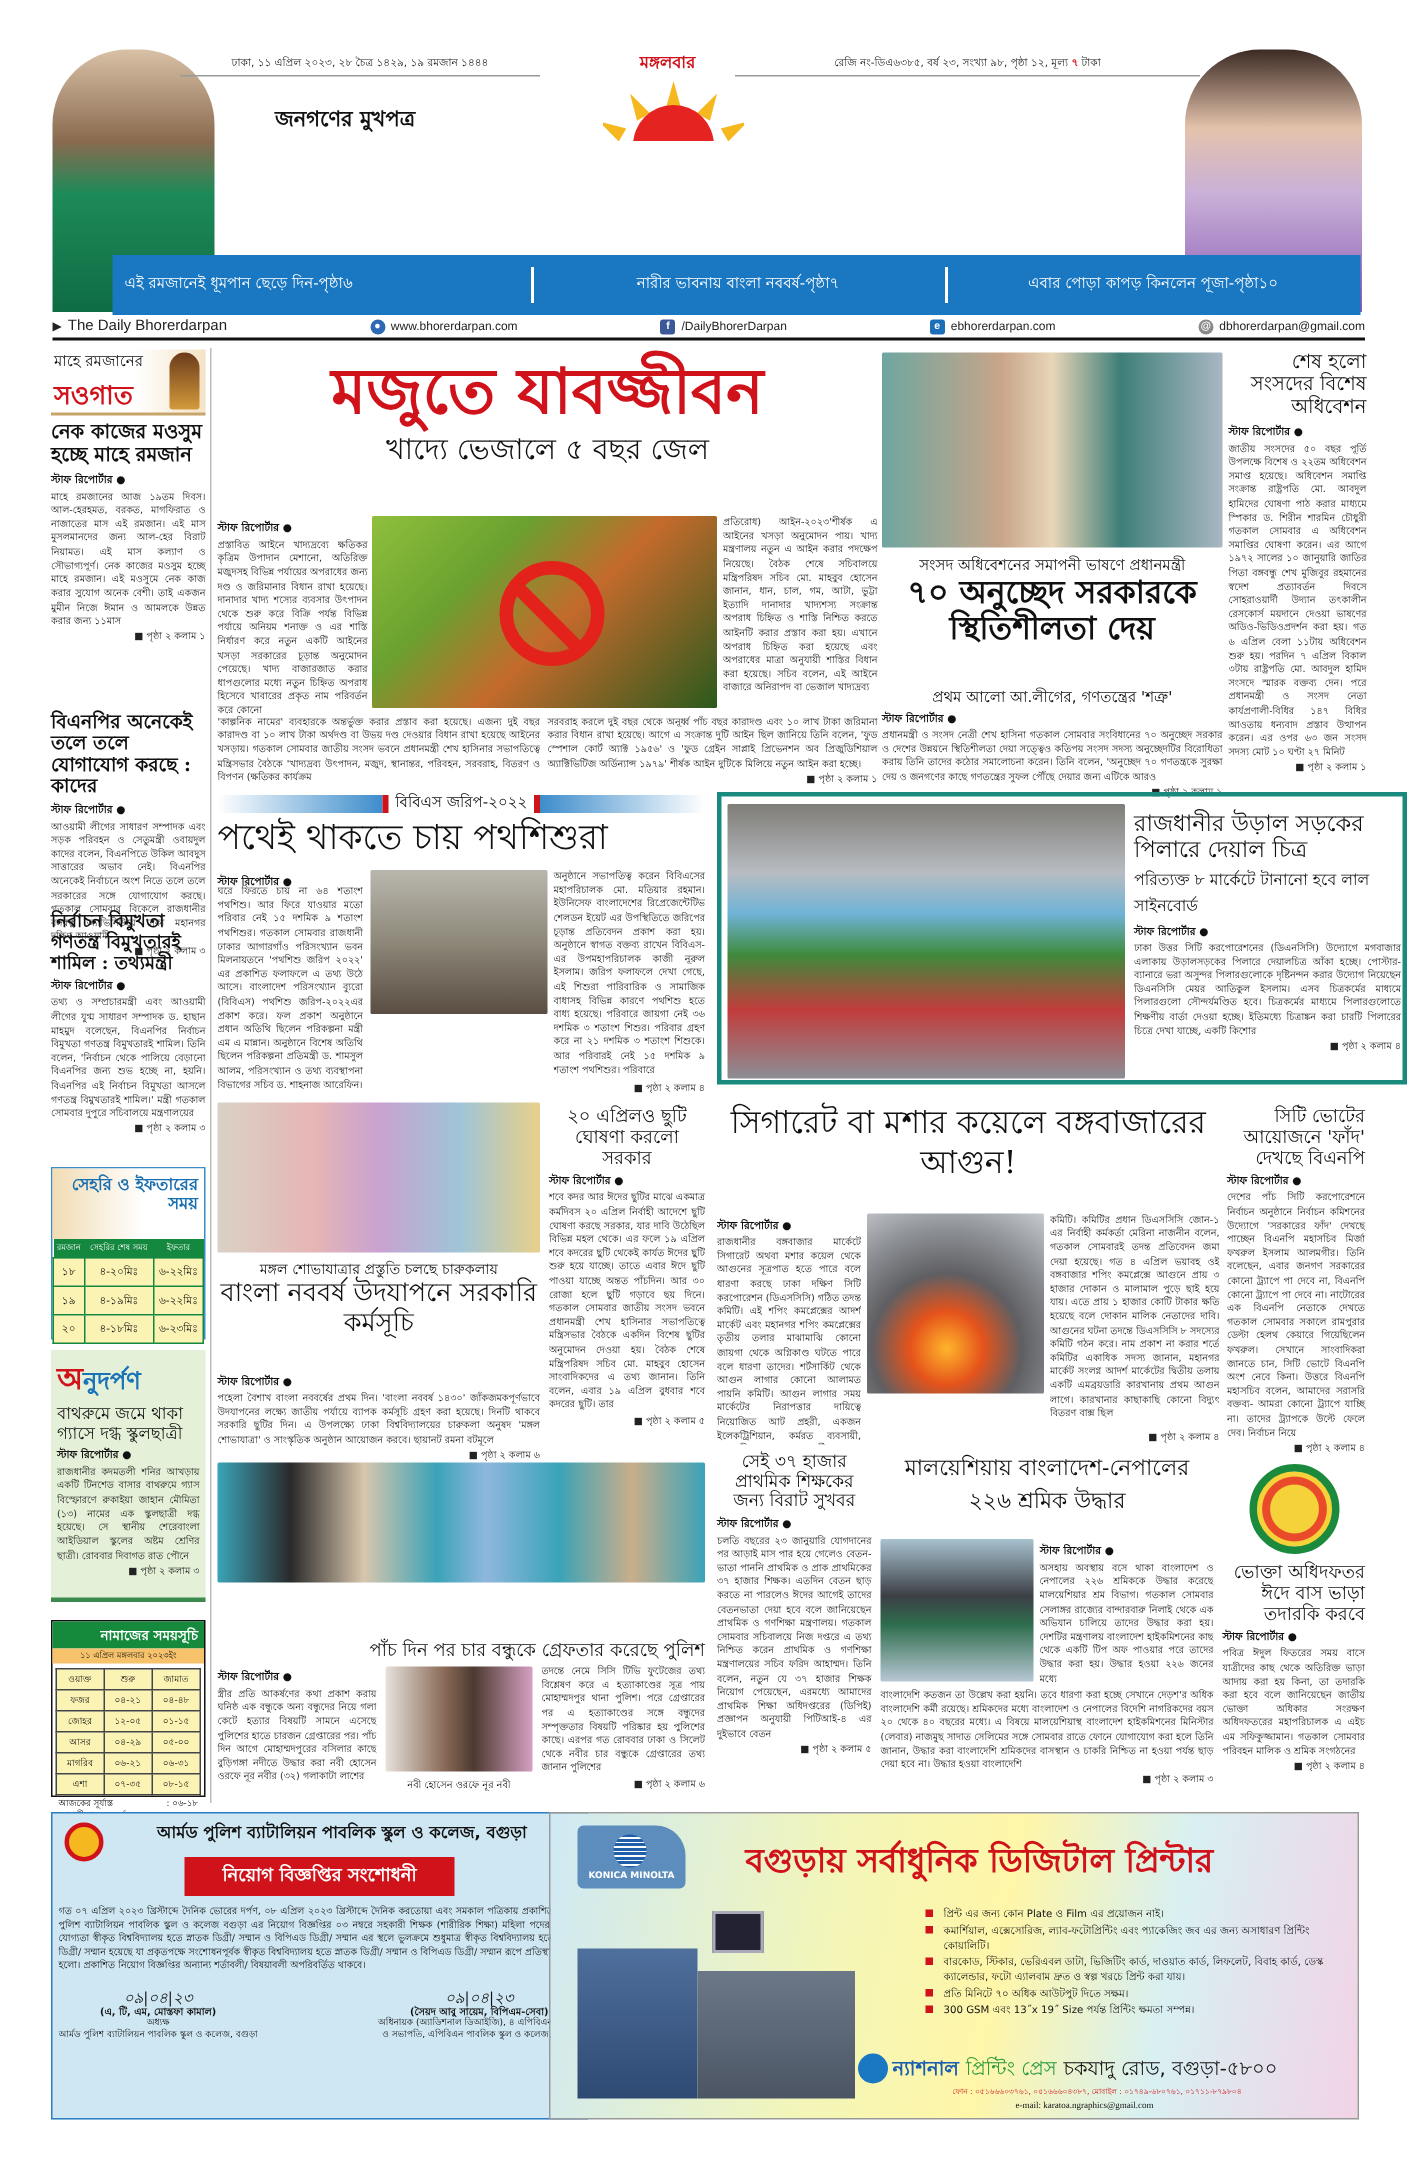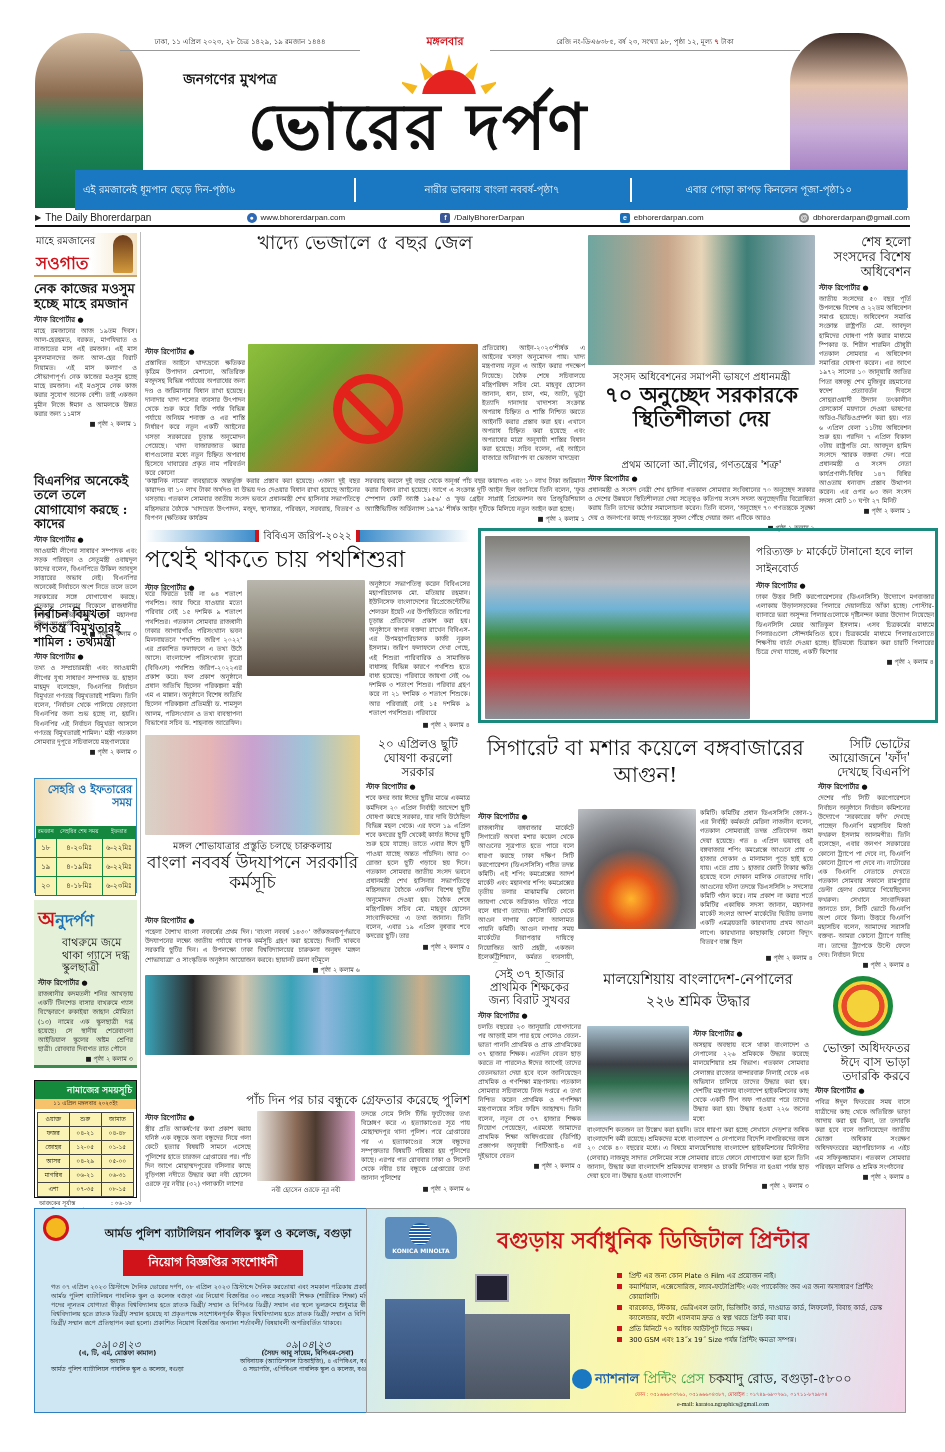--- a/index.html
+++ b/index.html
@@ -70,21 +70,21 @@
   .namaz-box table { width: 96%; margin: 3px auto 0; border-collapse: collapse; font-size: 6px; }
   .namaz-box td, .namaz-box th { border: 1px solid #444; padding: 1px 2px; text-align: center; font-weight: normal; background: #fbf3b3; }
   .namaz-box .foot { font-size: 5.8px; padding: 2px 4px 0; line-height: 8px; }
   .namaz-box .foot .row { display: flex; justify-content: space-between; }
   .namaz-box .src { font-size: 5px; text-align: center; background: #fbf3b3; margin: 1px 3px; }
 
   
   .flyover-frame { position: absolute; left: 478px; top: 528px; width: 460px; height: 195px; border: 3px solid #1b8a7e; }
 
   
-  .ad-left { position: absolute; left: 34px; top: 1208px; width: 358px; height: 205px; background: #cfe7f3; border: 1.5px solid #2d7fc1; padding: 16px; }
+  .ad-left { position: absolute; left: 34px; top: 1208px; width: 358px; height: 205px; background: #cfe7f3; border: 1.5px solid #2d7fc1; padding: 4px; }
   .ad-left .org { font-size: 11px; font-weight: bold; color: #111; text-align: center; padding-left: 30px; }
   .ad-left .seal { position: absolute; left: 8px; top: 6px; width: 26px; height: 26px; border-radius: 50%; border: 3px solid #d0121b; background: #f5b81f; }
   .ad-left .banner { margin: 6px auto 6px; width: 180px; background: #d0121b; color: #fff; font-size: 12px; font-weight: bold; text-align: center; padding: 3px 0; }
   .ad-left .text { font-size: 6.3px; line-height: 9px; text-align: justify; color: #111; }
   .ad-left .sigs { display: flex; justify-content: space-between; margin-top: 14px; font-size: 6px; text-align: center; line-height: 8px; }
   .ad-left .sig-name { font-weight: bold; font-size: 6.5px; }
 
   .ad-right { position: absolute; left: 366px; top: 1208px; width: 540px; height: 205px; border: 1px solid #999;
     background: linear-gradient(100deg,#cfe9f5 0%,#f3f6b8 35%,#fff6a8 55%,#d8f0f2 75%,#f2d3e6 100%); }
   .ad-right .konica { position: absolute; left: 18px; top: 8px; width: 72px; height: 42px; background: #5d8dbd; border-radius: 4px 20px 4px 4px; color: #fff; font-size: 6px; font-weight: bold; text-align: center; padding-top: 30px; }
@@ -122,21 +122,20 @@
 
   <div class="tagline">জনগণের মুখপত্র</div>
   <div class="sun">
     <div class="ray" style="left:8px;top:18px;transform:rotate(-60deg);"></div>
     <div class="ray" style="left:22px;top:6px;transform:rotate(-30deg);"></div>
     <div class="ray" style="left:42px;top:0px;"></div>
     <div class="ray" style="left:62px;top:6px;transform:rotate(30deg);"></div>
     <div class="ray" style="left:76px;top:18px;transform:rotate(60deg);"></div>
     <div class="disc"></div>
   </div>
-  <div class="logo">ভোরের দর্পণ</div>
 
   <nav class="promo-bar">
     <div class="promo-item">এই রমজানেই ধূমপান ছেড়ে দিন-পৃষ্ঠা৬</div>
     <div class="promo-item">নারীর ভাবনায় বাংলা নববর্ষ-পৃষ্ঠা৭</div>
     <div class="promo-item">এবার পোড়া কাপড় কিনলেন পূজা-পৃষ্ঠা১০</div>
   </nav>
 
   <div class="infobar">
     <div class="cell">
       <span>▶</span>
@@ -213,21 +212,21 @@
       <td>২০</td>
       <td>৪-১৮মিঃ</td>
       <td>৬-২৩মিঃ</td>
     </tr>
   </tbody>
     </table>
 </div>
 
 <article class="anudarpan">
   <div class="logo2"><span class="a">অ</span><span>নুদর্পণ</span></div>
-  <h3 class="hl" style="font-size:11px;font-weight:normal;margin-left:24px;">বাথরুমে জমে থাকা গ্যাসে দগ্ধ স্কুলছাত্রী</h3>
+  <h3 class="hl" style="font-size:11px;font-weight:normal;">বাথরুমে জমে থাকা গ্যাসে দগ্ধ স্কুলছাত্রী</h3>
   <div class="reporter">স্টাফ রিপোর্টার ●</div>
   <p class="body">রাজধানীর কদমতলী শনির আখড়ায় একটি টিনশেড বাসার বাথরুমে গ্যাস বিস্ফোরণে রুকাইয়া জাহান মৌমিতা (১৩) নামের এক স্কুলছাত্রী দগ্ধ হয়েছে। সে স্থানীয় শেরেবাংলা আইডিয়াল স্কুলের অষ্টম শ্রেণির ছাত্রী। রোববার দিবাগত রাত পৌনে</p>
   <div class="jump">■ পৃষ্ঠা ২ কলাম ৩</div>
 </article>
 
 <div class="namaz-box">
   <div class="head">নামাজের সময়সূচি</div>
   <div class="sub">১১ এপ্রিল মঙ্গলবার ২০২৩ইং</div>
   <table>
     <tbody>
@@ -272,20 +271,21 @@
         <span>আগামীকালের সূর্যোদয়</span>
         <span>: ০৫-৪২</span>
       </div>
   </div>
   <div class="src">সূত্র : ইসলামিক ফাউন্ডেশন বাংলাদেশ।</div>
 </div>
 
 <div class="rule-v" style="left:140px;top:232px;height:970px;"></div>
 
 <article class="abs" style="left:145px;top:232px;width:440px;height:292px;">
+  <h1 class="hl red" style="font-size:42px;text-align:center;line-height:58px;">মজুতে যাবজ্জীবন</h1>
   <h2 class="hl" style="font-size:19px;text-align:center;font-weight:normal;">খাদ্যে ভেজালে ৫ বছর জেল</h2>
   <div class="abs" style="left:0;top:112px;width:100px;">
     <div class="reporter">স্টাফ রিপোর্টার ●</div>
     <p class="body">প্রস্তাবিত আইনে খাদ্যদ্রব্যে ক্ষতিকর কৃত্রিম উপাদান মেশানো, অতিরিক্ত মজুদসহ বিভিন্ন পর্যায়ের অপরাধের জন্য দণ্ড ও জরিমানার বিধান রাখা হয়েছে। দানাদার খাদ্য শস্যের ব্যবসার উৎপাদন থেকে শুরু করে বিক্রি পর্যন্ত বিভিন্ন পর্যায়ে অনিয়ম শনাক্ত ও এর শাস্তি নির্ধারণ করে নতুন একটি আইনের খসড়া সরকারের চূড়ান্ত অনুমোদন পেয়েছে। খাদ্য বাজারজাত করার ধাপগুলোর মধ্যে নতুন চিহ্নিত অপরাধ হিসেবে খাবারের প্রকৃত নাম পরিবর্তন করে কোনো</p>
   </div>
   <div class="photo" style="left:103px;top:112px;width:230px;height:128px;background:linear-gradient(135deg,#8fbf3c 0%,#6aa12f 30%,#c46a2c 55%,#2a5a1c 100%);">
     <div style="position:absolute;left:85px;top:30px;width:70px;height:70px;border-radius:50%;border:9px solid #e2221b;">
       <div style="position:absolute;left:18px;top:-4px;width:9px;height:64px;background:#e2221b;transform:rotate(-45deg);"></div>
     </div>
   </div>
@@ -334,20 +334,21 @@
   </div>
   <div class="abs" style="left:224px;top:50px;width:101px;height:140px;overflow:hidden;">
     <p class="body">অনুষ্ঠানে সভাপতিত্ব করেন বিবিএসের মহাপরিচালক মো. মতিয়ার রহমান। ইউনিসেফ বাংলাদেশের রিপ্রেজেন্টেটিভ শেলডন ইয়েট এর উপস্থিতিতে জরিপের চূড়ান্ত প্রতিবেদন প্রকাশ করা হয়। অনুষ্ঠানে স্বাগত বক্তব্য রাখেন বিবিএস-এর উপমহাপরিচালক কাজী নূরুল ইসলাম। জরিপ ফলাফলে দেখা গেছে, এই শিশুরা পারিবারিক ও সামাজিক বাধাসহ বিভিন্ন কারণে পথশিশু হতে বাধ্য হয়েছে। পরিবারে জায়গা নেই ৩৬ দশমিক ৩ শতাংশ শিশুর। পরিবার গ্রহণ করে না ২১ দশমিক ৩ শতাংশ শিশুকে। আর পরিবারই নেই ১৫ দশমিক ৯ শতাংশ পথশিশুর। পরিবারে</p>
   </div>
   <div class="jump abs" style="right:0;top:190px;">■ পৃষ্ঠা ২ কলাম ৪</div>
 </article>
 
 <article class="flyover-frame">
   <div class="photo" style="left:4px;top:5px;width:265px;height:183px;background:linear-gradient(180deg,#7f7d77 0%,#b8bcc2 25%,#6fb3d6 40%,#3f8a3c 55%,#c23c3c 75%,#8b8f95 100%);"></div>
   <div class="abs" style="left:275px;top:10px;width:178px;">
+    <h2 class="hl" style="font-size:15px;font-weight:normal;">রাজধানীর উড়াল সড়কের পিলারে দেয়াল চিত্র</h2>
     <div style="font-size:10.5px;margin-top:3px;">পরিত্যক্ত ৮ মার্কেটে টানানো হবে লাল সাইনবোর্ড</div>
     <div class="reporter">স্টাফ রিপোর্টার ●</div>
     <p class="body">ঢাকা উত্তর সিটি করপোরেশনের (ডিএনসিসি) উদ্যোগে মগবাজার এলাকায় উড়ালসড়কের পিলারে দেয়ালচিত্র আঁকা হচ্ছে। পোস্টার-ব্যানারে ভরা অসুন্দর পিলারগুলোকে দৃষ্টিনন্দন করার উদ্যোগ নিয়েছেন ডিএনসিসি মেয়র আতিকুল ইসলাম। এসব চিত্রকর্মের মাধ্যমে পিলারগুলো সৌন্দর্যমণ্ডিত হবে। চিত্রকর্মের মাধ্যমে পিলারগুলোতে শিক্ষণীয় বার্তা দেওয়া হচ্ছে। ইতিমধ্যে চিত্রাঙ্কন করা চারটি পিলারের চিত্রে দেখা যাচ্ছে, একটি কিশোর</p>
     <div class="jump">■ পৃষ্ঠা ২ কলাম ৪</div>
   </div>
 </article>
 
 <article class="abs" style="left:145px;top:735px;width:215px;height:230px;">
   <div class="photo" style="left:0;top:0;width:215px;height:100px;background:linear-gradient(90deg,#d9d2c6 0%,#e6b5b5 30%,#c9a2d0 50%,#9fc4d8 75%,#e8d08a 100%);"></div>
   <div class="kicker abs" style="left:0;top:104px;width:215px;font-size:9.5px;">মঙ্গল শোভাযাত্রার প্রস্তুতি চলছে চারুকলায়</div>

